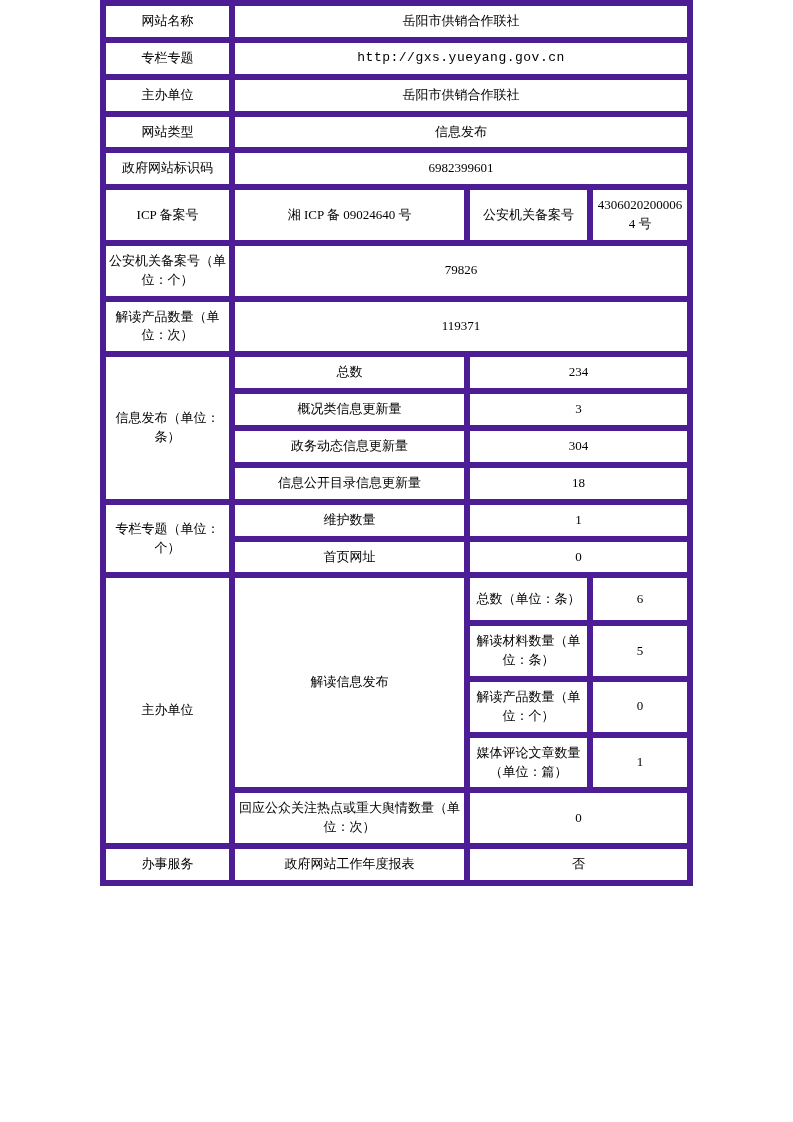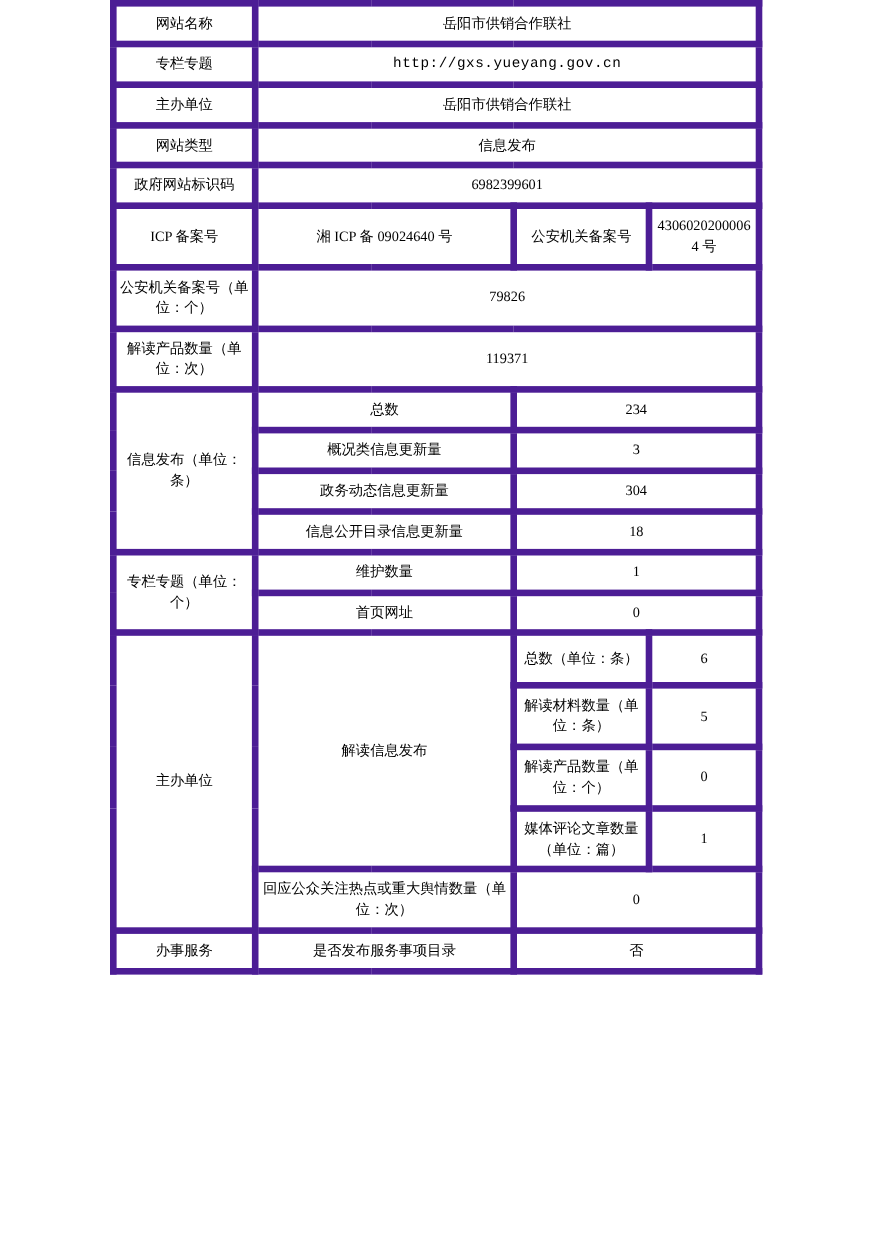--- a/index.html
+++ b/index.html
@@ -162,19 +162,19 @@
         <td class="tall two-line">媒体评论文章数量（单位：篇）</td>
         <td class="tall">1</td>
       </tr>
       <tr>
         <td colspan="2" class="tall two-line">回应公众关注热点或重大舆情数量（单位：次）</td>
         <td colspan="2" class="tall">0</td>
       </tr>
 
       <tr>
         <td>办事服务</td>
-        <td colspan="2">是否发布服务事项目录</td>
+        <td colspan="2">政府网站工作年度报表</td>
         <td colspan="2">否</td>
       </tr>
     </tbody>
   </table>
 
 </div>
 
 </body></html>

